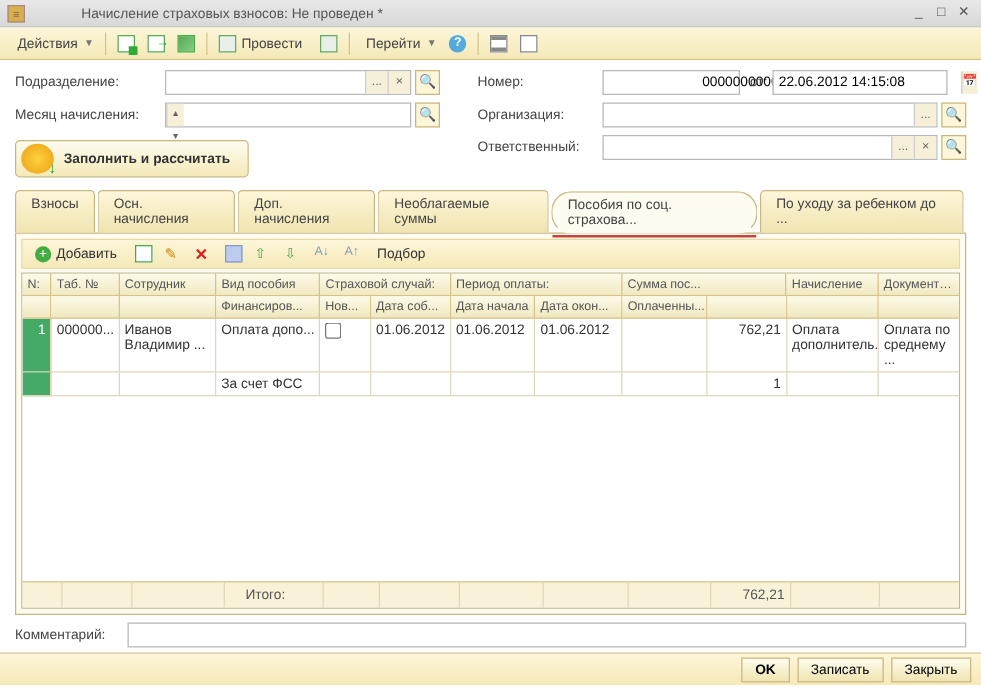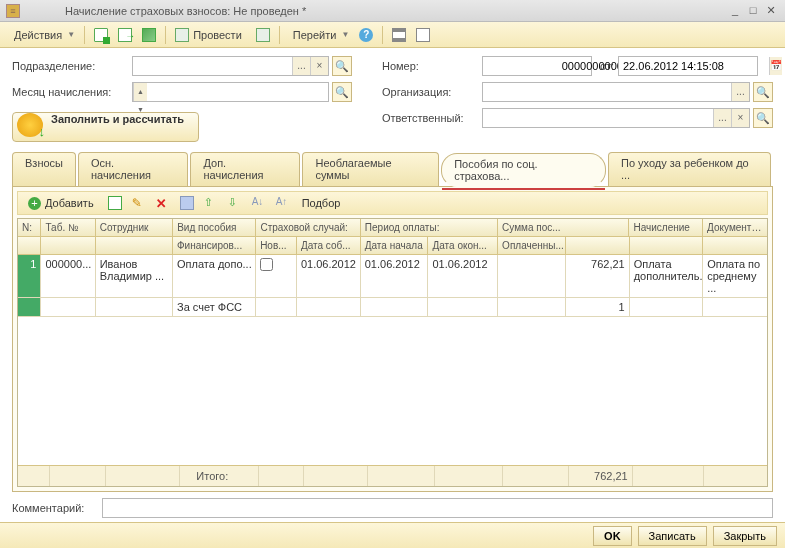--- a/index.html
+++ b/index.html
@@ -34,21 +34,21 @@
 .lab { width:120px; color:#444; }
 .field { display:flex; border:1px solid #b8b8b8; height:20px; background:#fff; }
 .field input { border:none; outline:none; flex:1; padding:0 4px; font-size:11px; height:18px; background:transparent; }
 .fbtn { width:18px; border-left:1px solid #ccc; text-align:center; line-height:18px; font-size:10px; color:#666; cursor:pointer; background:#f6f0d8;}
 .extbtn { width:20px; height:20px; border:1px solid #c9b780; margin-left:3px; text-align:center; line-height:18px; cursor:pointer; color:#866; background:#fdf6d9;}
 
 .twocol { display:flex; gap:30px; }
 .colL { flex:0 0 340px; }
 .colR { flex:1; }
 
-.calcBtn { display:inline-flex; height:30px; border:1px solid #c9b780; border-radius:4px; background:linear-gradient(#fefcf0,#f5e9b8); padding:0 14px 0 4px; cursor:pointer; margin-top:4px;}
+.calcBtn { display:inline-flex; align-items:center; height:30px; border:1px solid #c9b780; border-radius:4px; background:linear-gradient(#fefcf0,#f5e9b8); padding:0 14px 0 4px; cursor:pointer; margin-top:4px;}
 .calcBtn .ci { width:26px; height:24px; background:radial-gradient(circle,#ffd040,#e8a010); border-radius:50%; margin-right:8px; position:relative;}
 .calcBtn .ci::after{content:"↓";position:absolute;right:-2px;bottom:-2px;color:#2a2;font-size:13px;font-weight:bold;}
 .calcBtn span { font-weight:bold; color:#333; }
 
 
 .tabs { display:flex; margin-top:6px; padding:0 12px; position:relative; }
 .tab { padding:4px 12px; border:1px solid #c9b780; border-bottom:none; border-radius:4px 4px 0 0; margin-right:2px; background:linear-gradient(#fdf6d9,#f0e4b0); color:#444; cursor:pointer; font-size:11px;}
 .tab.active { background:#fefcf0; font-weight:normal; position:relative; top:1px; border-bottom:1px solid #fefcf0;}
 .tab.underline::after { content:""; position:absolute; left:0; right:0; bottom:-4px; height:2px; background:#cc4040; }
 .tab.underline { position:relative;border-radius:16px; }

